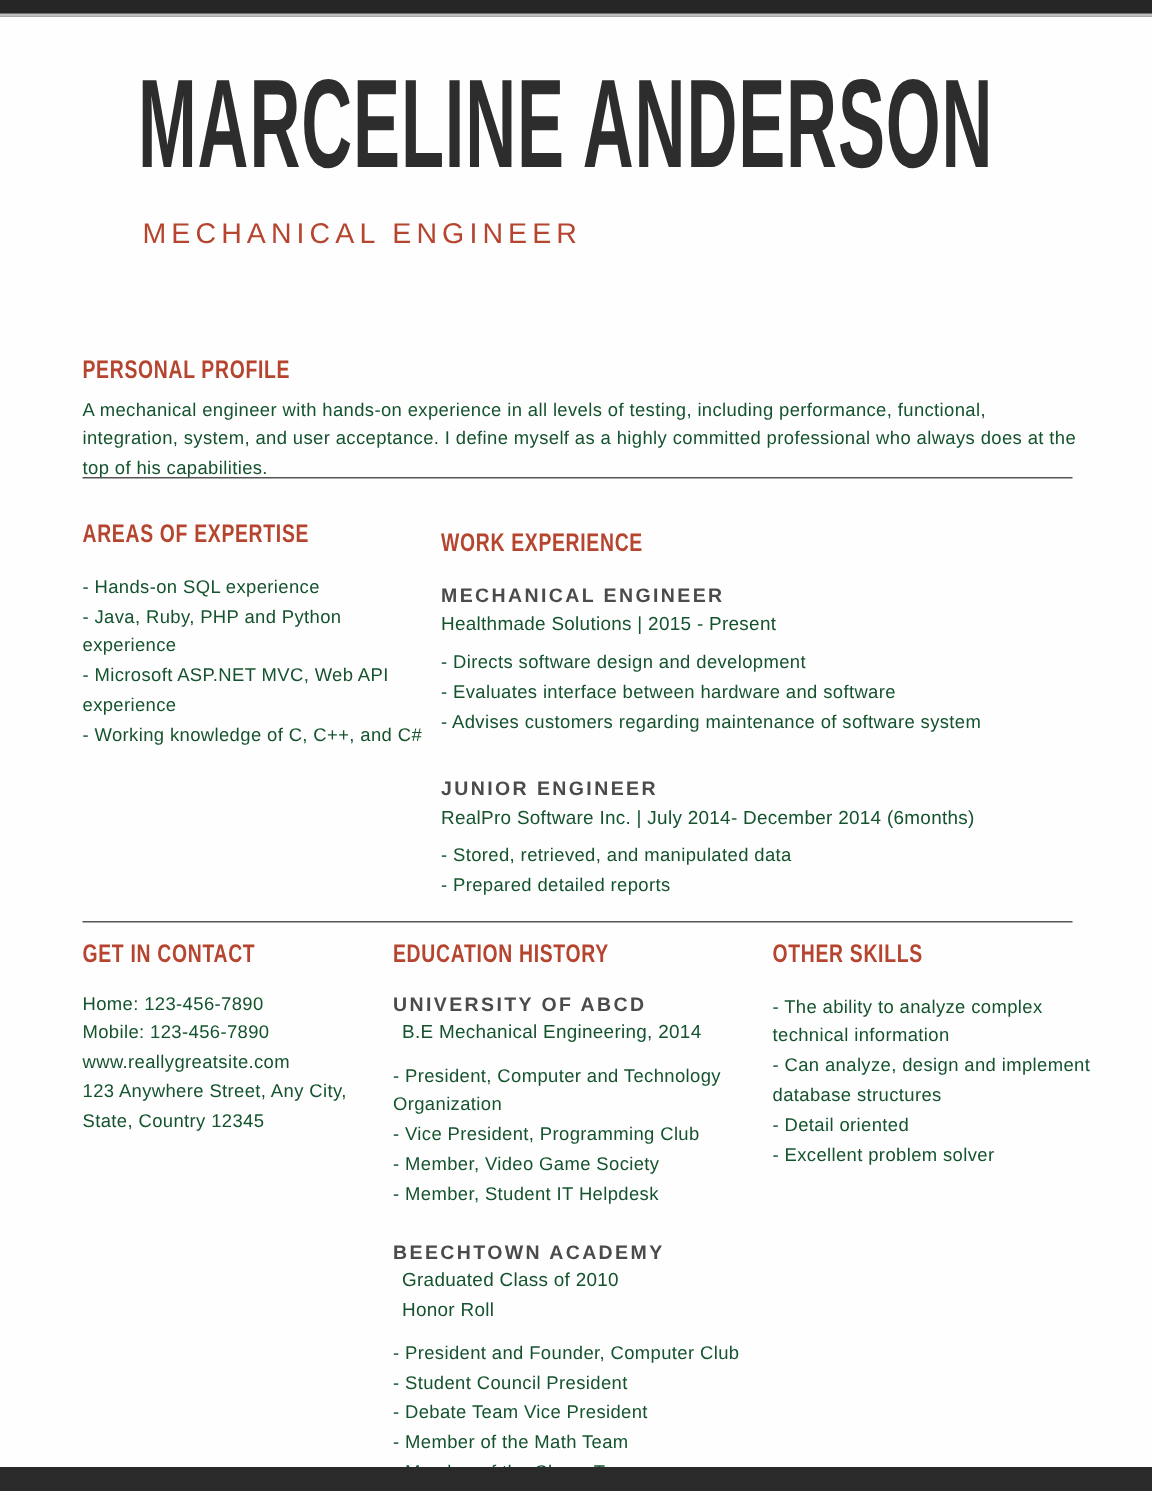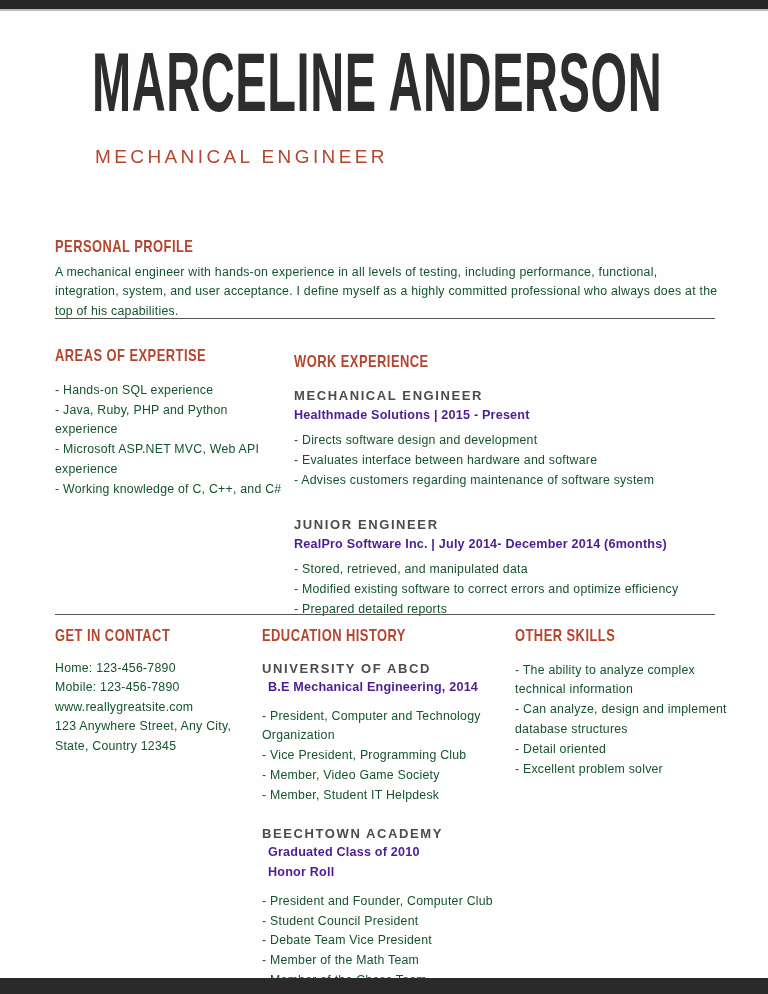--- a/index.html
+++ b/index.html
@@ -52,22 +52,22 @@
     font-size: 12.3px; color: #14532d;
     letter-spacing: 0.25px; line-height: 1.58;
   }
   .bullets div { margin-bottom: 0.5px; }
   .caps-sub {
     font-size: 13px; font-weight: 700;
     color: #4b4b4b; letter-spacing: 1.6px;
     white-space: nowrap;
   }
   .bold-line {
-    font-size: 12.6px; font-weight: 700;
-    color: #4c1d95; letter-spacing: 0.2px;
+    font-size: 12.6px; font-weight: 400;
+    color: #14532d; letter-spacing: 0.2px;
     line-height: 1.35;
   }
   .divider {
     position: absolute; height: 1px; background: #555;
   }
   
   .profile-sec { position: absolute; left: 55px; top: 238px; width: 665px; }
   .profile-sec p { margin-top: 7px; }
 
   .divider-1 { left: 55px; top: 318px; width: 660px; }
@@ -123,21 +123,20 @@
         <div>- Evaluates interface between hardware and software</div>
         <div>- Advises customers regarding maintenance of software system</div>
       </div>
     </div>
 
     <div class="job">
       <div class="caps-sub">JUNIOR ENGINEER</div>
       <div class="bold-line">RealPro Software Inc. | July 2014- December 2014 (6months)</div>
       <div class="bullets body-text">
         <div>- Stored, retrieved, and manipulated data</div>
-        <div>- Modified existing software to correct errors and optimize efficiency</div>
         <div>- Prepared detailed reports</div>
       </div>
     </div>
   </section>
 
   <section class="expertise-sec">
     <h2 class="sec-h">AREAS OF EXPERTISE</h2>
     <div class="bullets body-text">
       <div>- Hands-on SQL experience</div>
       <div>- Java, Ruby, PHP and Python experience</div>

